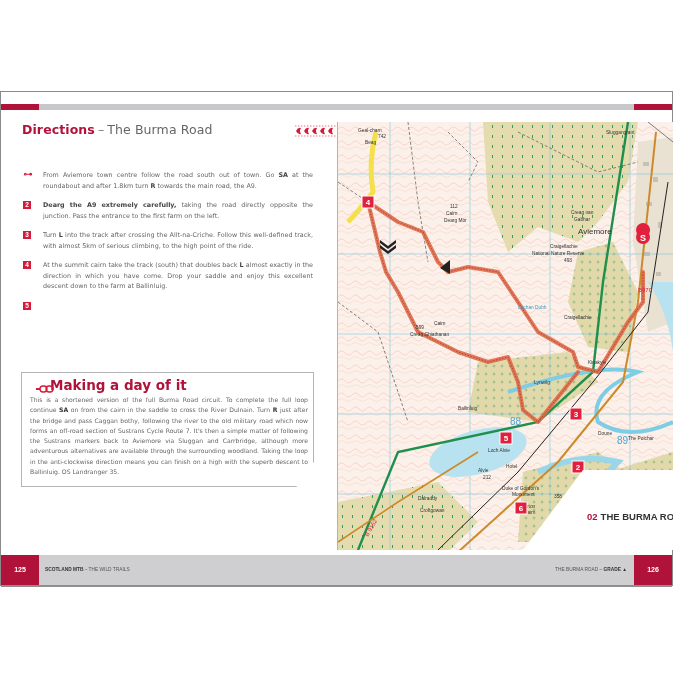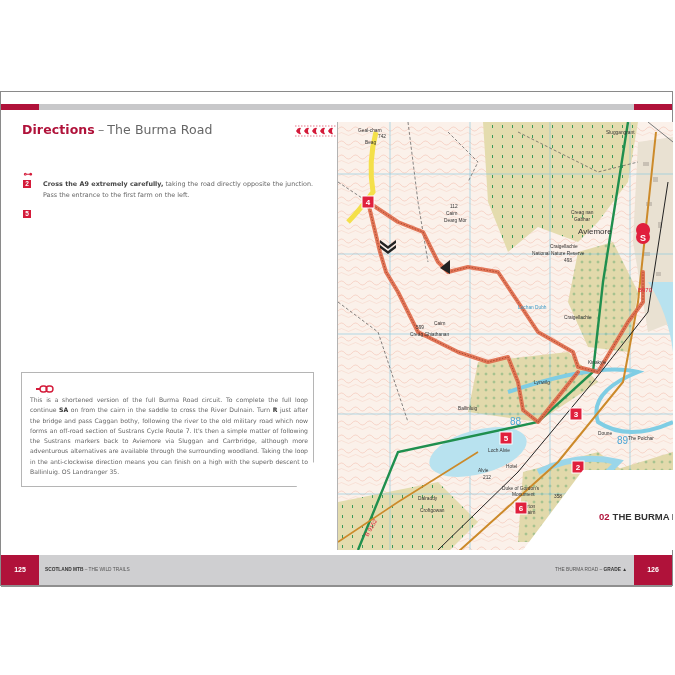--- a/index.html
+++ b/index.html
@@ -49,21 +49,21 @@
     .map {
       position: absolute; left: 336px; top: 30px; width: 335px; height: 428px; overflow: hidden;
       background: #fbefe8; border-left: 1px solid #b3b3b3;
     }
     .map svg { position: absolute; left: 0; top: 0; }
     .map-label {
       position: absolute; right: 0; bottom: 0; width: 150px; height: 80px; background: #fff;
       clip-path: polygon(40% 0, 100% 0, 100% 100%, 0 100%);
     }
     .map-label .text { position: absolute; left: 64px; top: 41px; font-size: 9.5px; font-weight: bold; font-family: "Liberation Sans", sans-serif; color: #333; white-space: nowrap; }
-    .map-label .text .num { color: #b0123a; margin-right: 3px; margin-left: 12px; }
+    .map-label .text .num { color: #b0123a; margin-right: 3px; }
 
     .footer { position: absolute; left: 0; right: 0; top: 463px; height: 30px; background: #cfcfd1; border-bottom: 2px solid #8f8f8f; }
     .footer .page-left { position: absolute; left: 0; top: 0; width: 38px; height: 30px; background: #b0123a; color: #fff; font-size: 7px; font-weight: bold; text-align: center; line-height: 30px; font-family: "Liberation Sans", sans-serif; }
     .footer .page-right { position: absolute; right: 0; top: 0; width: 38px; height: 30px; background: #b0123a; color: #fff; font-size: 7px; font-weight: bold; text-align: center; line-height: 30px; font-family: "Liberation Sans", sans-serif; }
     .footer .running-left { position: absolute; left: 44px; top: 0; line-height: 30px; font-size: 4.8px; color: #555; font-family: "Liberation Sans", sans-serif; }
     .footer .running-left b { color: #333; }
     .footer .running-right { position: absolute; right: 45px; top: 0; line-height: 30px; font-size: 4.8px; color: #555; font-family: "Liberation Sans", sans-serif; }
     .footer .running-right b { color: #333; }
   </style>
 </head>
@@ -87,33 +87,35 @@
       <path d="M26 7 q2 -4 5 -3 q-2 3 0 6 q-3 1 -5 -3z"></path>
       <path d="M34 7 q2 -4 5 -3 q-2 3 0 6 q-3 1 -5 -3z"></path>
     </g>
     <g fill="none" stroke="#d41b3a" stroke-width="0.6" stroke-dasharray="1.5 1.5">
       <path d="M1 2 L44 2"></path>
         <path d="M1 12 L44 12"></path>
     </g>
   </svg>
 
   <div class="steps" id="steps">
-      <div class="step"><span class="num start-num">⊶</span></div>
-      <div class="step"><span class="num">2</span><span><b>Cross the A9 extremely carefully,</b> taking the road directly opposite the junction. Pass the entrance to the first farm on the left.</span></div>
-      <div class="step"><span class="num">3</span></div>
+      <div class="step"><span class="num start-num">⊶</span><span>From Aviemore town centre follow the road south out of town. Go <b>SA</b> at the roundabout and after 1.8km turn <b>R</b> towards the main road, the A9.</span></div>
+      <div class="step"><span class="num">2</span><span><b>Dearg the A9 extremely carefully,</b> taking the road directly opposite the junction. Pass the entrance to the first farm on the left.</span></div>
+      <div class="step"><span class="num">3</span><span>Turn <b>L</b> into the track after crossing the Allt-na-Criche. Follow this well-defined track, with almost 5km of serious climbing, to the high point of the ride.</span></div>
+      <div class="step"><span class="num">4</span><span>At the summit cairn take the track (south) that doubles back <b>L</b> almost exactly in the direction in which you have come. Drop your saddle and enjoy this excellent descent down to the farm at Ballinluig.</span></div>
       <div class="step"><span class="num">5</span></div>
     </div>
 
   <div class="tip-box">
     <div class="tip-title">
       <svg class="chain-icon" viewBox="0 0 18 8">
         <rect x="0" y="3" width="4" height="2" fill="#d41b3a"></rect>
         <rect x="4" y="1" width="7" height="6" rx="3" fill="none" stroke="#d41b3a" stroke-width="1.4"></rect>
         <rect x="10" y="1" width="7" height="6" rx="3" fill="none" stroke="#d41b3a" stroke-width="1.4"></rect>
       </svg>
+      <span class="text">Making a day of it</span>
     </div>
     <div class="tip-text" id="tip-text">This is a shortened version of the full Burma Road circuit. To complete the full loop continue <b>SA</b> on from the cairn in the saddle to cross the River Dulnain. Turn <b>R</b> just after the bridge and pass Caggan bothy, following the river to the old military road which now forms an off-road section of Sustrans Cycle Route 7. It's then a simple matter of following the Sustrans markers back to Aviemore via Sluggan and Carrbridge, although more adventurous alternatives are available through the surrounding woodland. Taking the loop in the anti-clockwise direction means you can finish on a high with the superb descent to Ballinluig. OS Landranger 35.</div>
   </div>
 
   <div class="map">
     <svg width="335" height="428" viewBox="0 0 335 428">
       <defs>
         <pattern id="contours" width="14" height="14" patternUnits="userSpaceOnUse">
           <path d="M0 7 Q3.5 3 7 7 T14 7" fill="none" stroke="#f0b9a6" stroke-width="0.5"></path>
           <path d="M0 12 Q3.5 9 7 12 T14 12" fill="none" stroke="#f4c8b8" stroke-width="0.4"></path>

